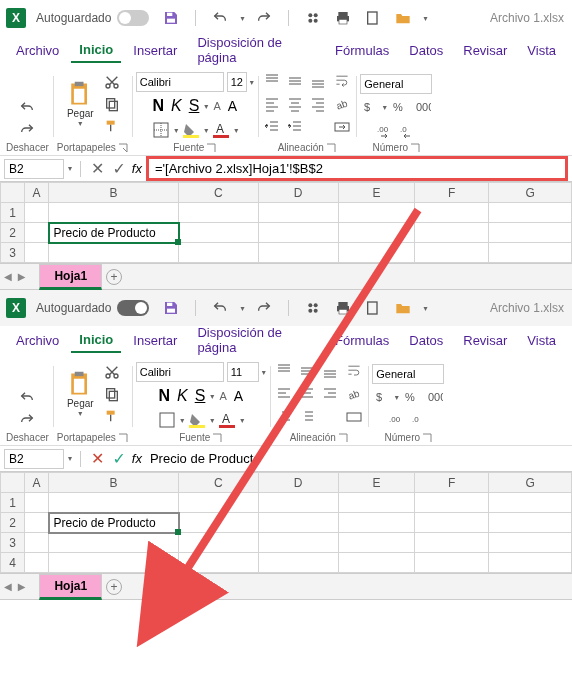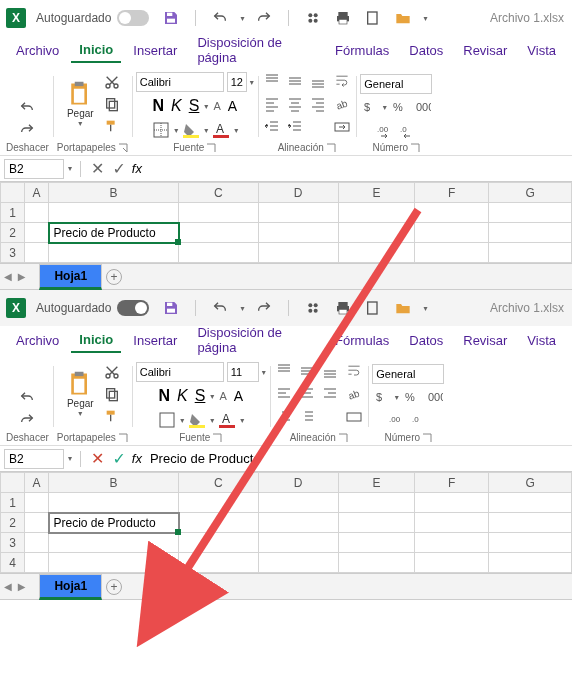--- a/index.html
+++ b/index.html
@@ -36,21 +36,21 @@
   .fmla-highlight { border:3px solid #ea4c4c; padding:2px 6px; flex:1; display:flex; align-items:center; }
   .grid-wrap { background:#fff; position:relative; }
   table.grid { border-collapse:collapse; width:100%; font-size:12px; }
   table.grid th, table.grid td { border:1px solid #d4d4d4; height:20px; text-align:left; padding:0 4px; }
   table.grid th { background:#f3f3f3; text-align:center; color:#555; font-weight:normal; }
   table.grid th.rowhdr { width:24px; text-align:center; }
   td.sel { border:2px solid #107c41 !important; }
   td.sel-fill { position:relative; }
   td.sel-fill::after { content:""; position:absolute; right:-3px; bottom:-3px; width:6px; height:6px; background:#107c41; }
   .sheet-tabs { display:flex; align-items:center; height:26px; background:#f3f3f3; padding:0 4px; gap:4px; border-top:1px solid #ccc; }
-  .sheet-tab { background:#3b82f6; padding:4px 14px; font-size:12px; border-top:1px solid #ccc; border-left:1px solid #ccc; border-right:1px solid #ccc; }
+  .sheet-tab { background:#f9a8d4; padding:4px 14px; font-size:12px; border-top:1px solid #ccc; border-left:1px solid #ccc; border-right:1px solid #ccc; }
   .sheet-tab.active { border-bottom:3px solid #107c41; font-weight:600; }
   .plus { width:16px; height:16px; border:1px solid #aaa; border-radius:50%; display:flex; align-items:center; justify-content:center; font-size:12px; color:#666; }
   .stavka { width:1px; height:16px; background:#ccc; margin:0 4px; }
   .scroll-arrows { display:flex; gap:6px; color:#888; font-size:10px; margin-right:10px; }
   #arrow { position:absolute; left:0; top:0; pointer-events:none; z-index:50; }
   .launcher { width:10px; height:10px; }
   .caret { font-size:8px; color:#666; }
   .subtle { color:#666; }
 </style>
 </head>
@@ -356,20 +356,23 @@
     </div>
   </div>
 
   <div class="fmla-bar">
     <input class="namebox" value="B2" style="">
     <span class="caret">▾</span>
     <div class="stavka"></div>
     <span class="btn subtle">✕</span>
     <span class="btn subtle">✓</span>
     <span style="font-style:italic;font-size:13px">fx</span>
+    <div class="fmla-highlight">
+      <span style="font-size:13px">='[Archivo 2.xlsx]Hoja1'!$B$2</span>
+    </div>
   </div>
 
   <div class="grid-wrap">
     <table class="grid">
       <tbody>
           <tr>
             <th class="rowhdr"></th>
             <th style="width:24px">A</th>
             <th style="width:130px">B</th>
             <th>C</th>

